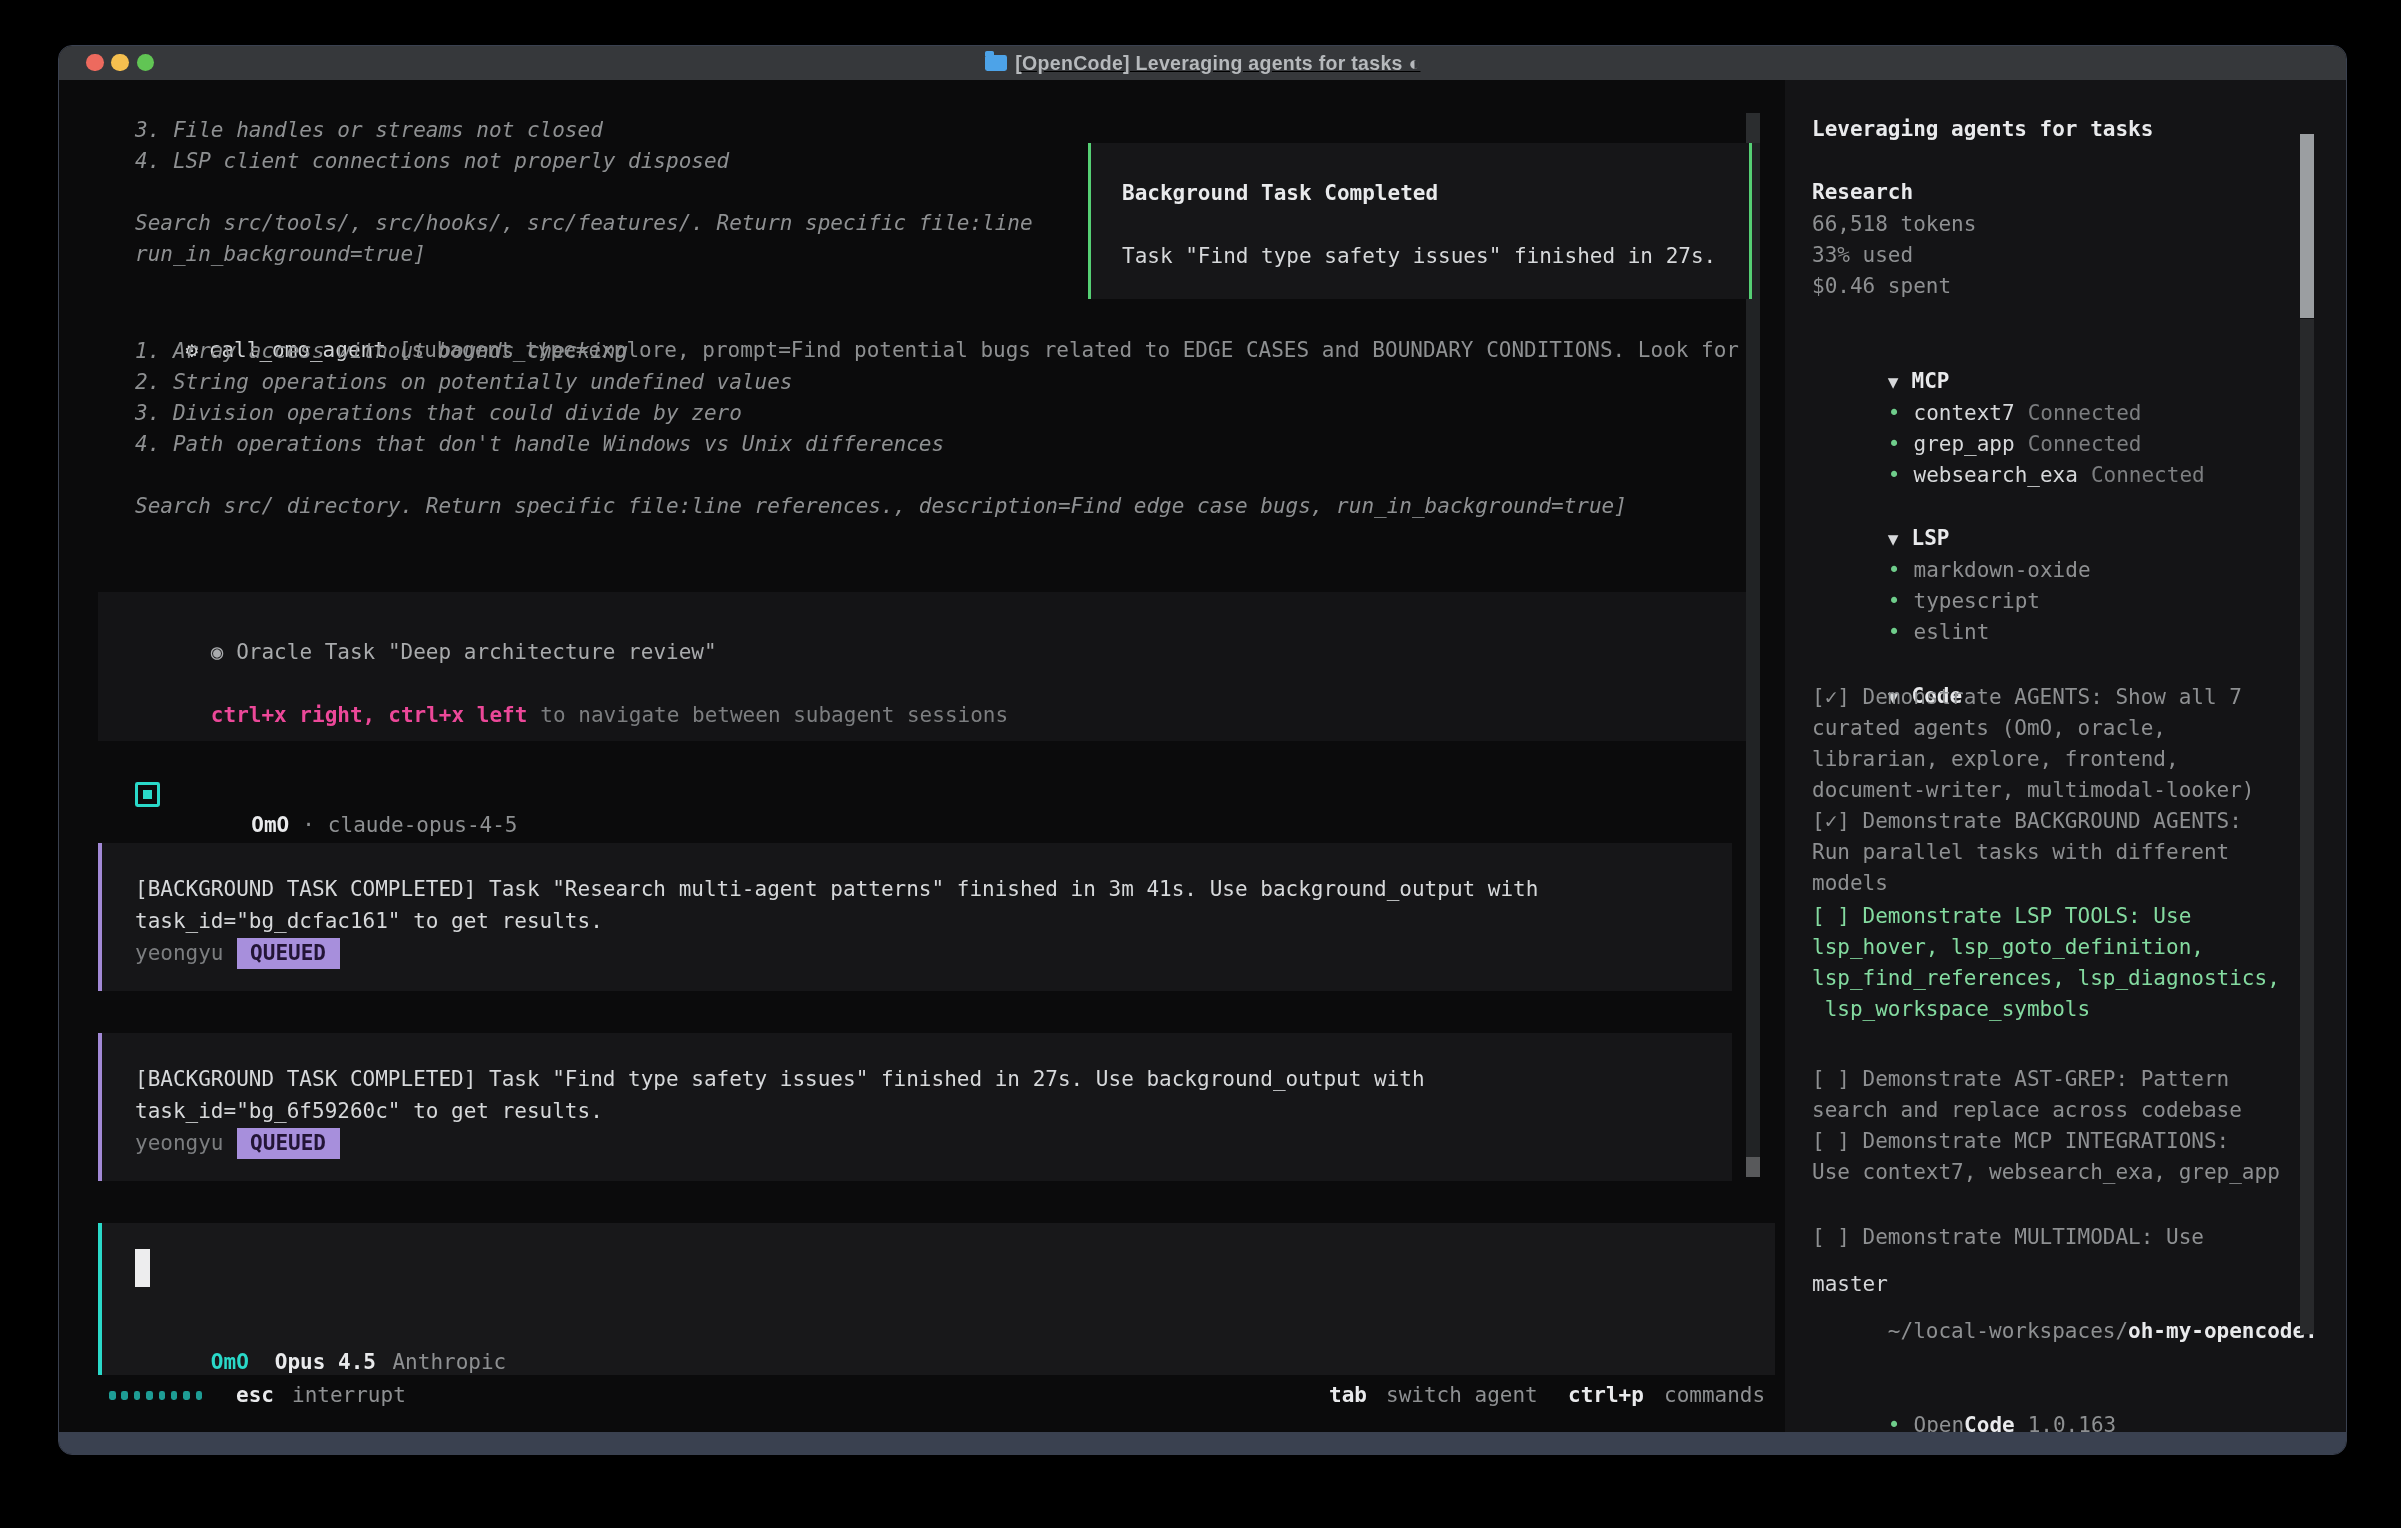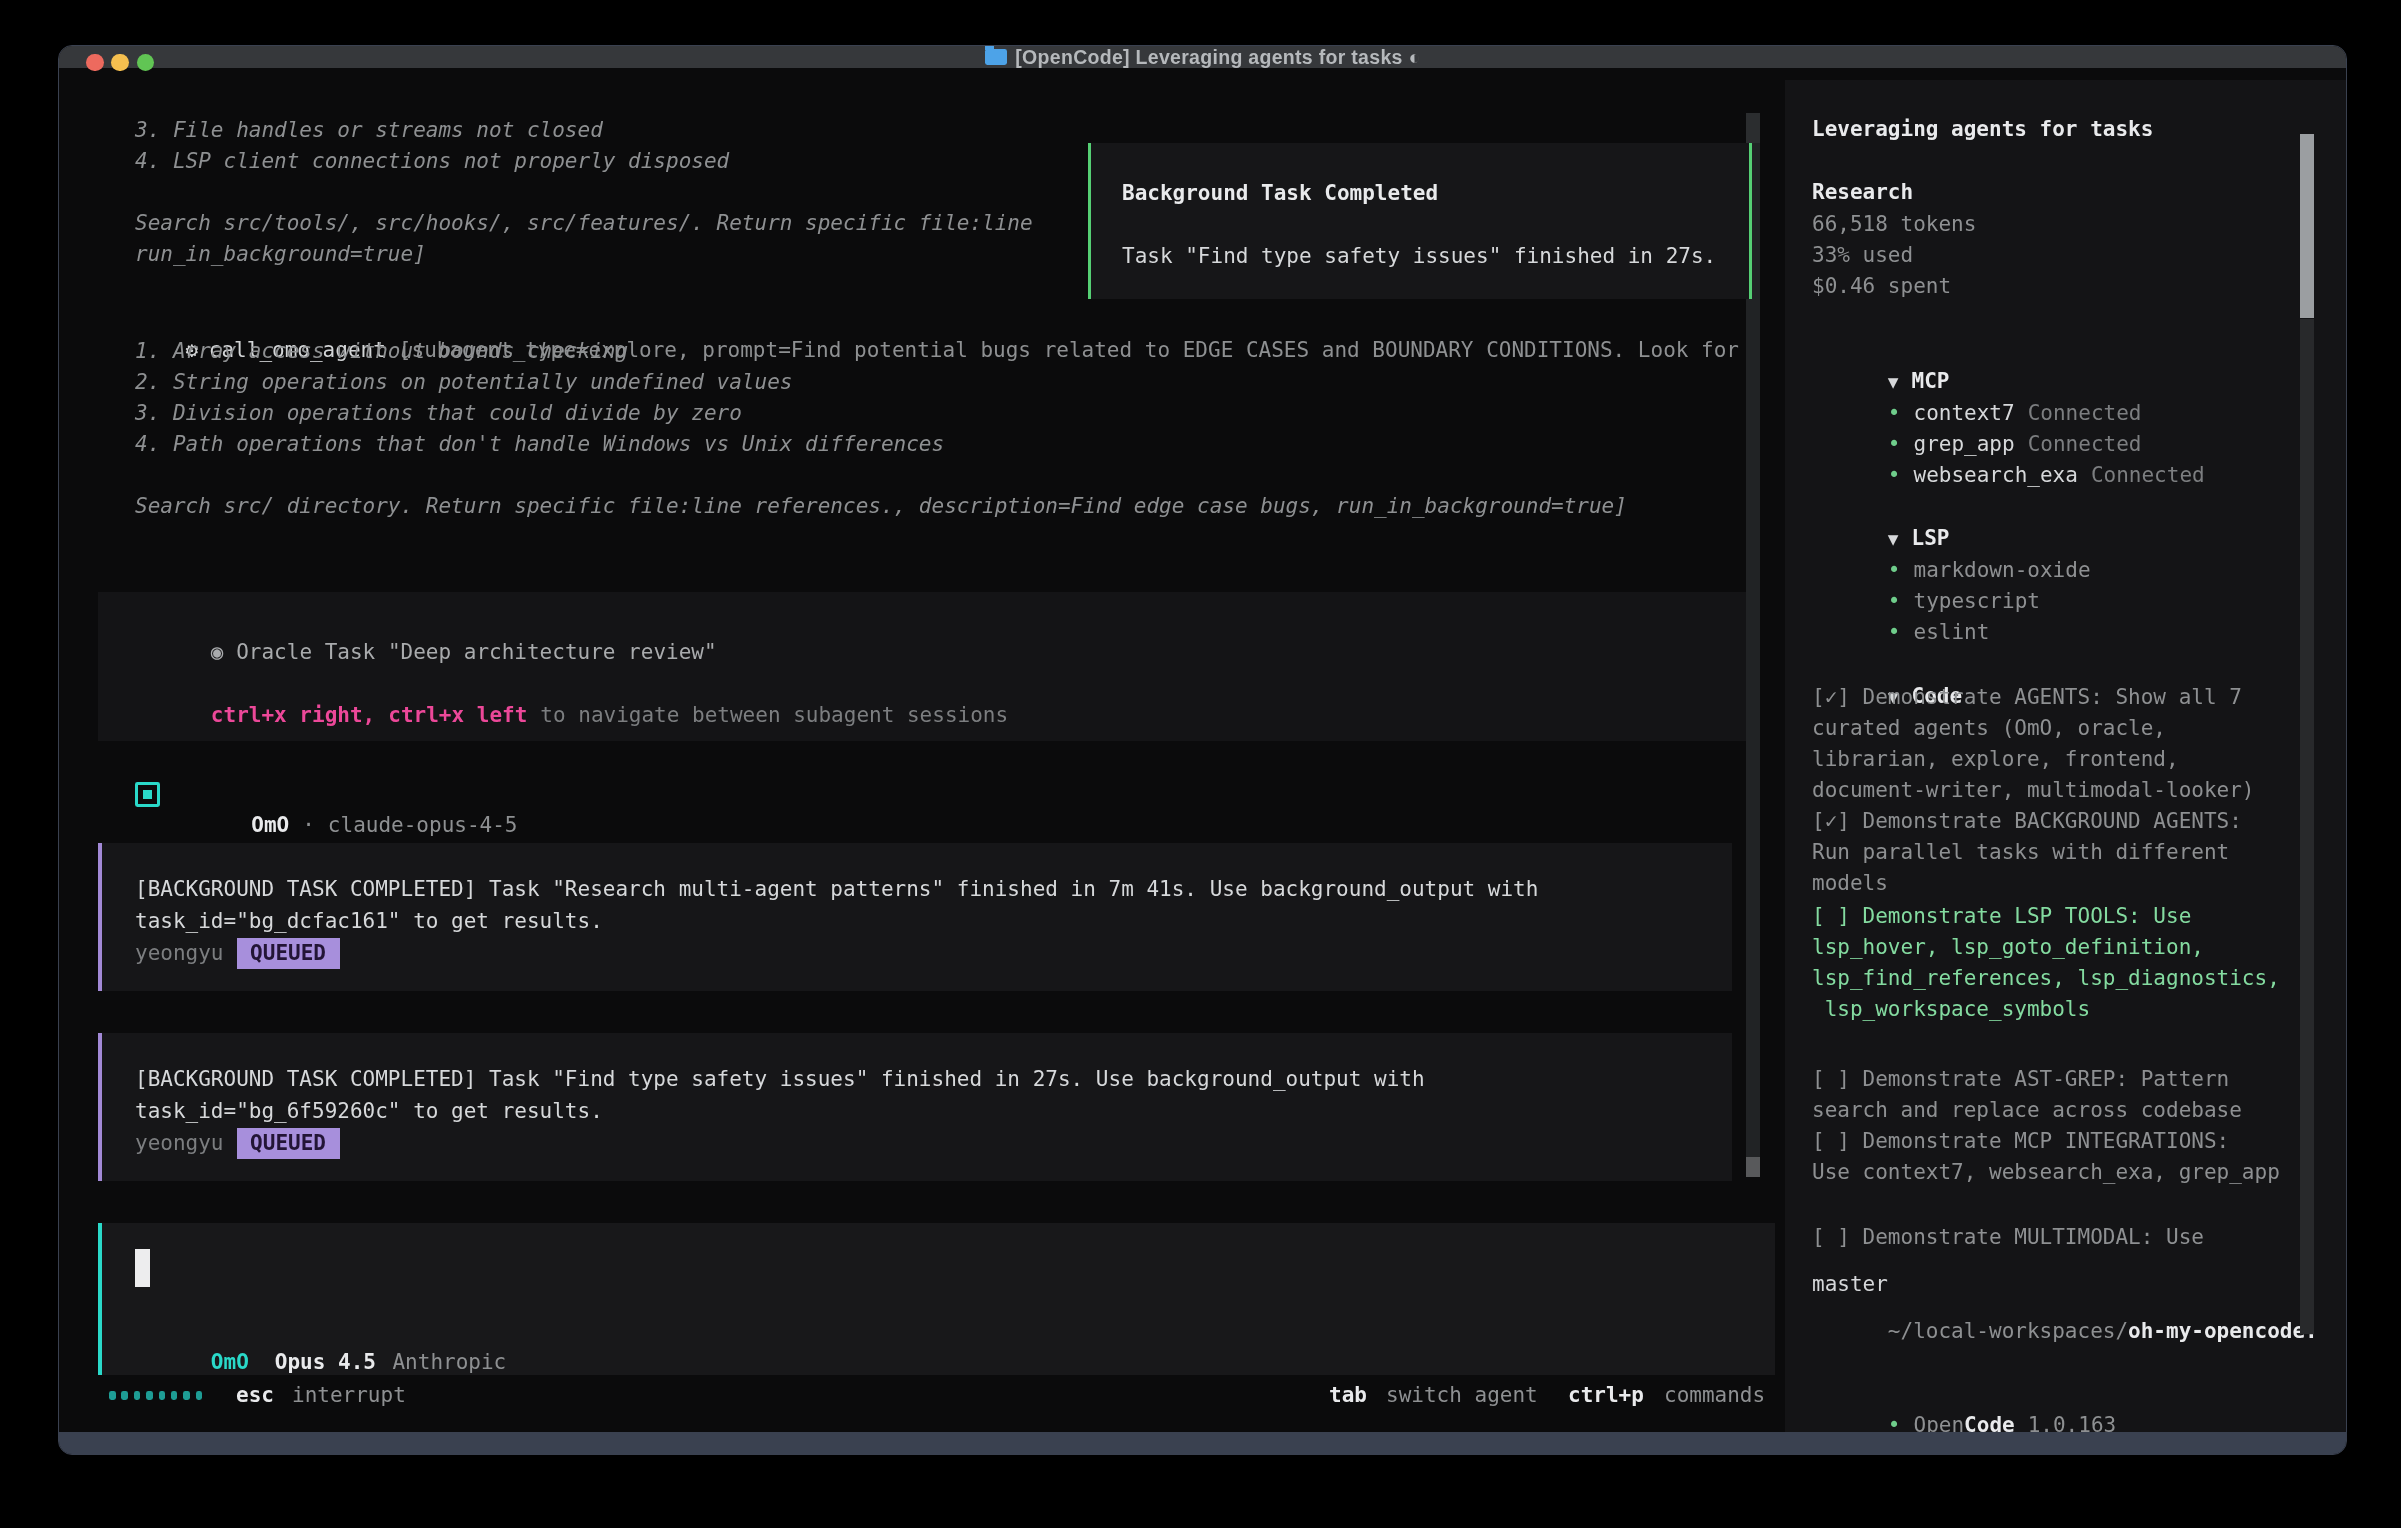--- a/index.html
+++ b/index.html
@@ -6,23 +6,24 @@
   body{
     width:2401px;height:1528px;background:#000;position:relative;overflow:hidden;
     font-family:"DejaVu Sans Mono", monospace;
   }
   .window{
     position:absolute;left:58px;top:45px;width:2289px;height:1410px;
     background:#0b0b0c;border-radius:14px;border:1.2px solid #3a4150;
     overflow:hidden;box-sizing:border-box;
   }
   .titlebar{
-    position:absolute;left:0;top:0;width:100%;height:22px;background:#36383b;
+    position:absolute;left:0;top:0;width:100%;height:34px;background:#36383b;
     display:flex;align-items:center;justify-content:center;
     font-family:"Liberation Sans", sans-serif;
+    text-decoration:underline;
   }
   .lights{position:absolute;left:27px;top:7.7px;display:flex;gap:7.7px;}
   .light{width:17.7px;height:17.7px;border-radius:50%;}
   .light.red{background:#ed6a5e;}
   .light.yellow{background:#f5bf4f;}
   .light.green{background:#61c554;}
   .titlewrap{display:flex;align-items:center;gap:8.3px;}
   .folder{width:22.5px;height:16.5px;border-radius:2.4px;background:#4da3e8;position:relative;}
   .folder:before{content:"";position:absolute;left:0;top:-3.5px;width:9.5px;height:4.7px;border-radius:1.8px 1.8px 0 0;background:#4da3e8;}
   .wtitle{color:#b6b9bc;font-weight:700;font-size:19.5px;letter-spacing:0.3px;}
@@ -148,21 +149,21 @@
   <div class="agent-header">
     <div class="omo-icon">
         <span></span>
       </div>
     <div class="tline">
       <span class="white mr">OmO</span><span class="grey mr">·</span><span class="grey">claude-opus-4-5</span>
     </div>
   </div>
 
   <div class="msgblock" style="top:797px;">
-    <div class="tline l1">[BACKGROUND TASK COMPLETED] Task "Research multi-agent patterns" finished in 7m 41s. Use background_output with</div>
+    <div class="tline l1">[BACKGROUND TASK COMPLETED] Task "Research multi-agent patterns" finished in 3m 41s. Use background_output with</div>
     <div class="tline l2">task_id="bg_dcfac161" to get results.</div>
     <div class="tline meta">
       <span class="dim">yeongyu</span>
       <span class="badge">QUEUED</span>
     </div>
   </div>
 
   <div class="msgblock" style="top:987px;">
     <div class="tline l1">[BACKGROUND TASK COMPLETED] Task "Find type safety issues" finished in 27s. Use background_output with</div>
     <div class="tline l2">task_id="bg_6f59260c" to get results.</div>

